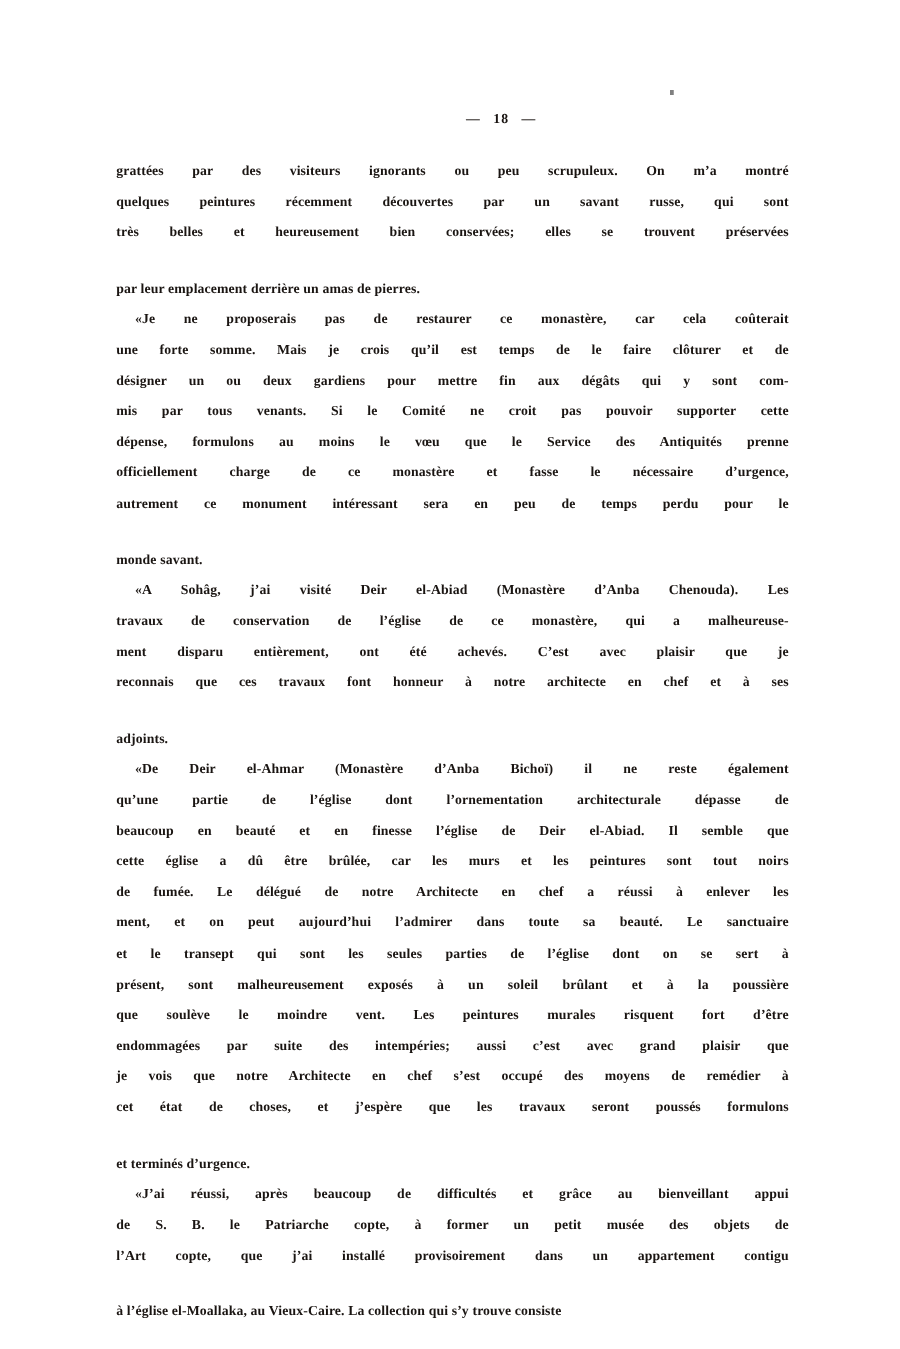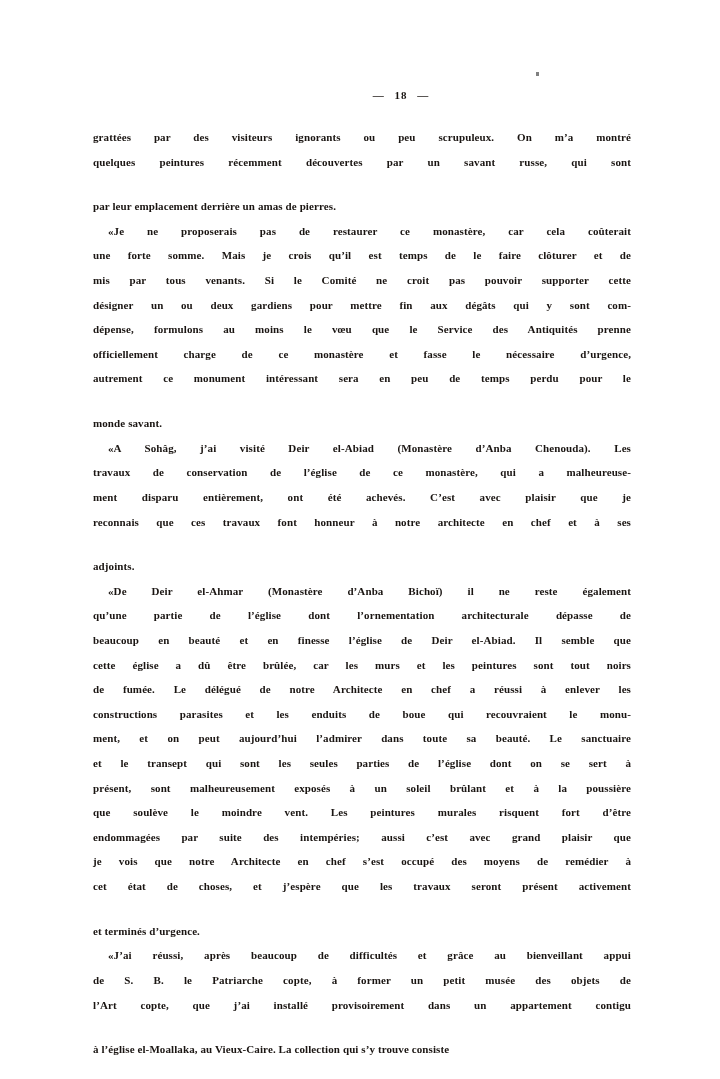--- a/index.html
+++ b/index.html
@@ -64,46 +64,46 @@
 </style>
 </head>
 <body>
 
 <div class="page">
   <div class="speck"></div>
   <div class="page-header">— 18 —</div>
   <div class="page-body">
       <div class="line">grattées par des visiteurs ignorants ou peu scrupuleux. On m’a montré</div>
       <div class="line">quelques peintures récemment découvertes par un savant russe, qui sont</div>
+      <div class="line">très belles et heureusement bien conservées; elles se trouvent préservées</div>
       <div class="line lastline">par leur emplacement derrière un amas de pierres.</div>
       <div class="line indent">«Je ne proposerais pas de restaurer ce monastère, car cela coûterait</div>
       <div class="line">une forte somme. Mais je crois qu’il est temps de le faire clôturer et de</div>
+      <div class="line">désigner un ou deux gardiens pour mettre fin aux dégâts qui y sont com-</div>
       <div class="line">mis par tous venants. Si le Comité ne croit pas pouvoir supporter cette</div>
-      <div class="line">désigner un ou deux gardiens pour mettre fin aux dégâts qui y sont com-</div>
       <div class="line">dépense, formulons au moins le vœu que le Service des Antiquités prenne</div>
       <div class="line">officiellement charge de ce monastère et fasse le nécessaire d’urgence,</div>
       <div class="line">autrement ce monument intéressant sera en peu de temps perdu pour le</div>
       <div class="line lastline">monde savant.</div>
       <div class="line indent">«A Sohâg, j’ai visité Deir el-Abiad (Monastère d’Anba Chenouda). Les</div>
       <div class="line">travaux de conservation de l’église de ce monastère, qui a malheureuse-</div>
       <div class="line">ment disparu entièrement, ont été achevés. C’est avec plaisir que je</div>
       <div class="line">reconnais que ces travaux font honneur à notre architecte en chef et à ses</div>
       <div class="line lastline">adjoints.</div>
       <div class="line indent">«De Deir el-Ahmar (Monastère d’Anba Bichoï) il ne reste également</div>
       <div class="line">qu’une partie de l’église dont l’ornementation architecturale dépasse de</div>
       <div class="line">beaucoup en beauté et en finesse l’église de Deir el-Abiad. Il semble que</div>
       <div class="line">cette église a dû être brûlée, car les murs et les peintures sont tout noirs</div>
       <div class="line">de fumée. Le délégué de notre Architecte en chef a réussi à enlever les</div>
-      <div class="line">constructions parasites et les enduits de boue qui recouvraient le monu-</div>
       <div class="line">ment, et on peut aujourd’hui l’admirer dans toute sa beauté. Le sanctuaire</div>
       <div class="line">et le transept qui sont les seules parties de l’église dont on se sert à</div>
       <div class="line">présent, sont malheureusement exposés à un soleil brûlant et à la poussière</div>
       <div class="line">que soulève le moindre vent. Les peintures murales risquent fort d’être</div>
       <div class="line">endommagées par suite des intempéries; aussi c’est avec grand plaisir que</div>
       <div class="line">je vois que notre Architecte en chef s’est occupé des moyens de remédier à</div>
-      <div class="line">cet état de choses, et j’espère que les travaux seront présent activement</div>
+      <div class="line">cet état de choses, et j’espère que les travaux seront poussés formulons</div>
       <div class="line lastline">et terminés d’urgence.</div>
       <div class="line indent">«J’ai réussi, après beaucoup de difficultés et grâce au bienveillant appui</div>
       <div class="line">de S. B. le Patriarche copte, à former un petit musée des objets de</div>
       <div class="line">l’Art copte, que j’ai installé provisoirement dans un appartement contigu</div>
       <div class="line lastline">à l’église el-Moallaka, au Vieux-Caire. La collection qui s’y trouve consiste</div>
     </div>
 </div>
 
 </body></html>

